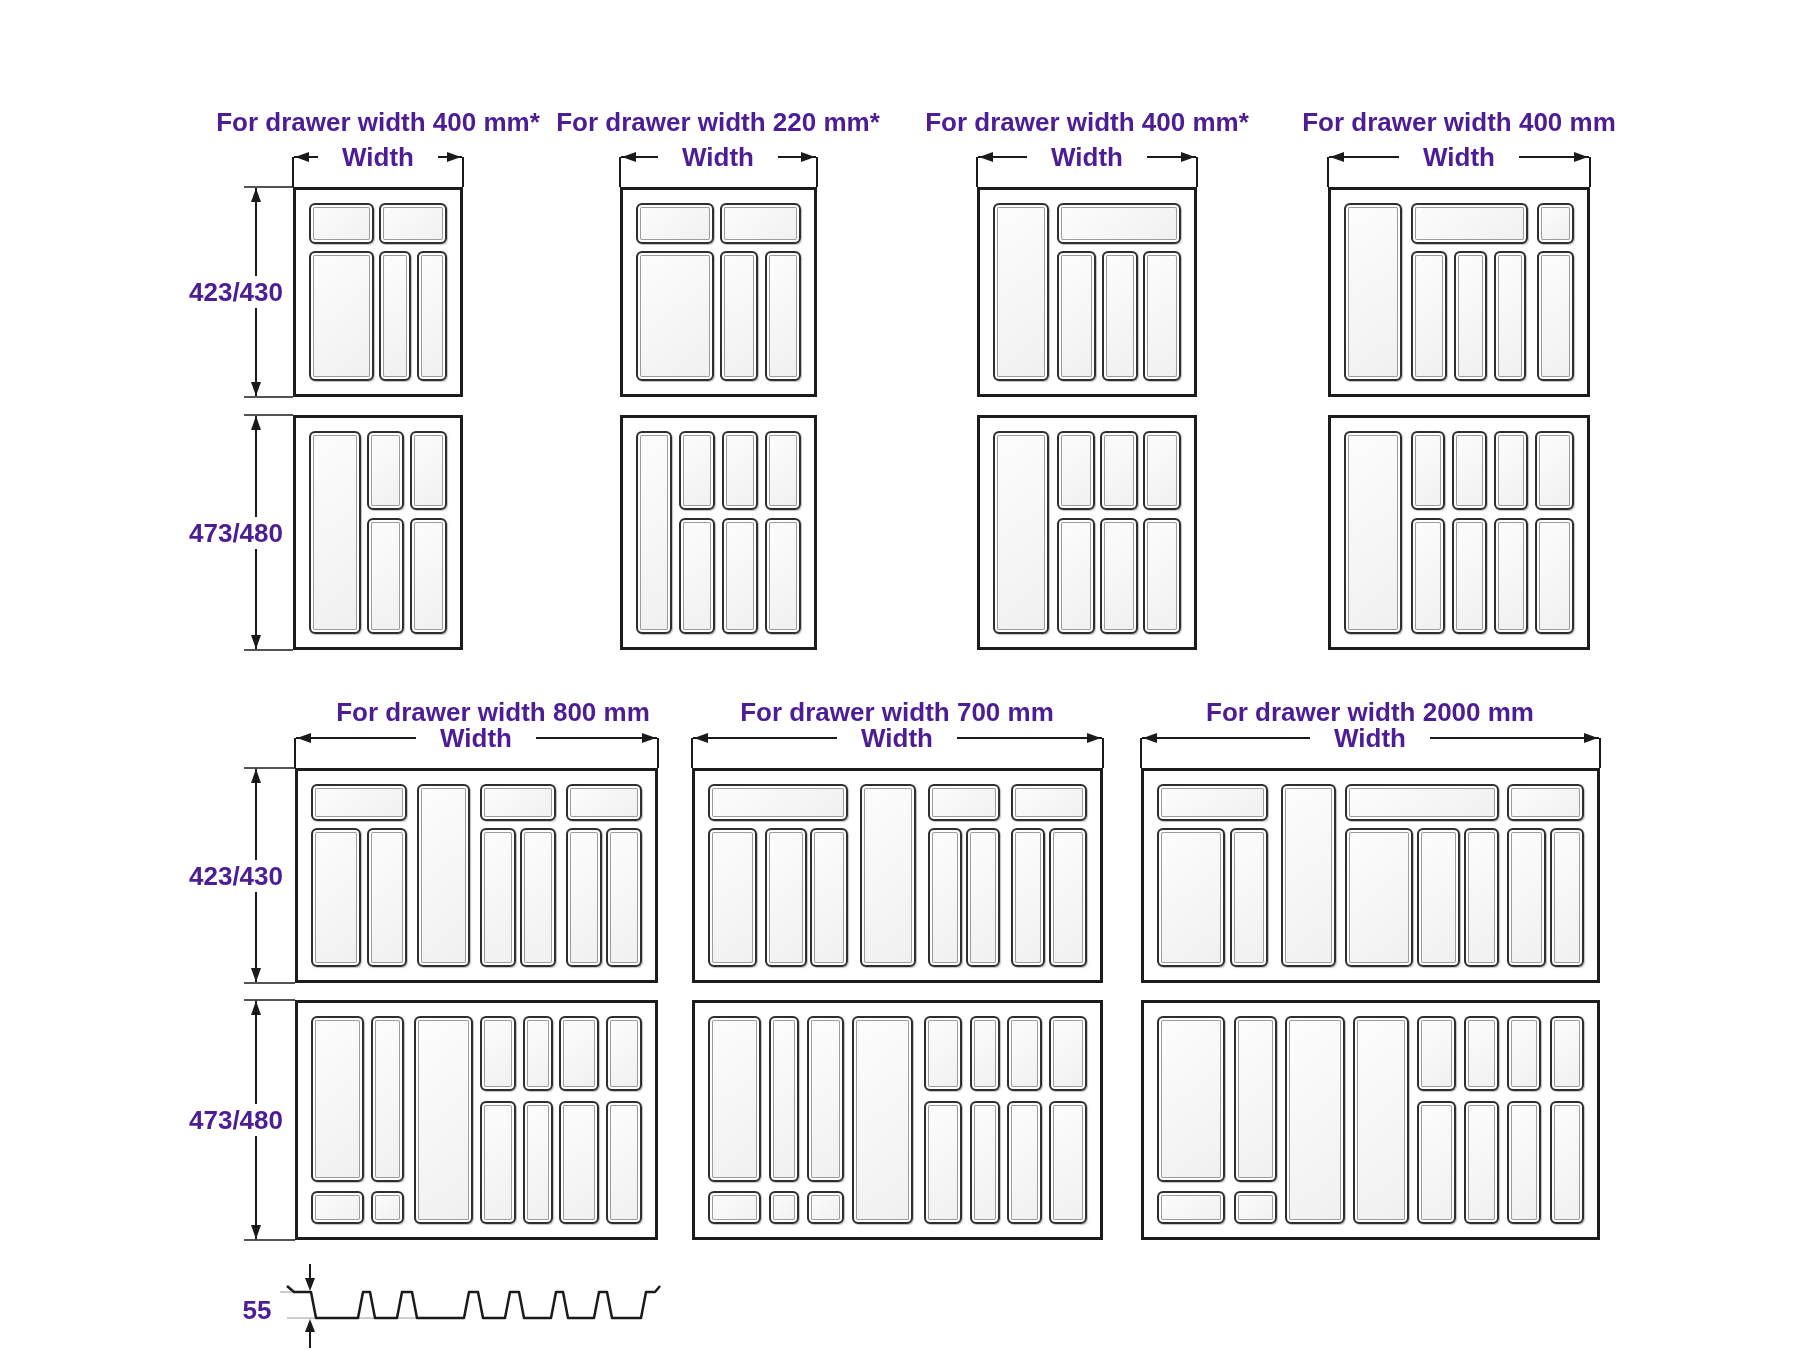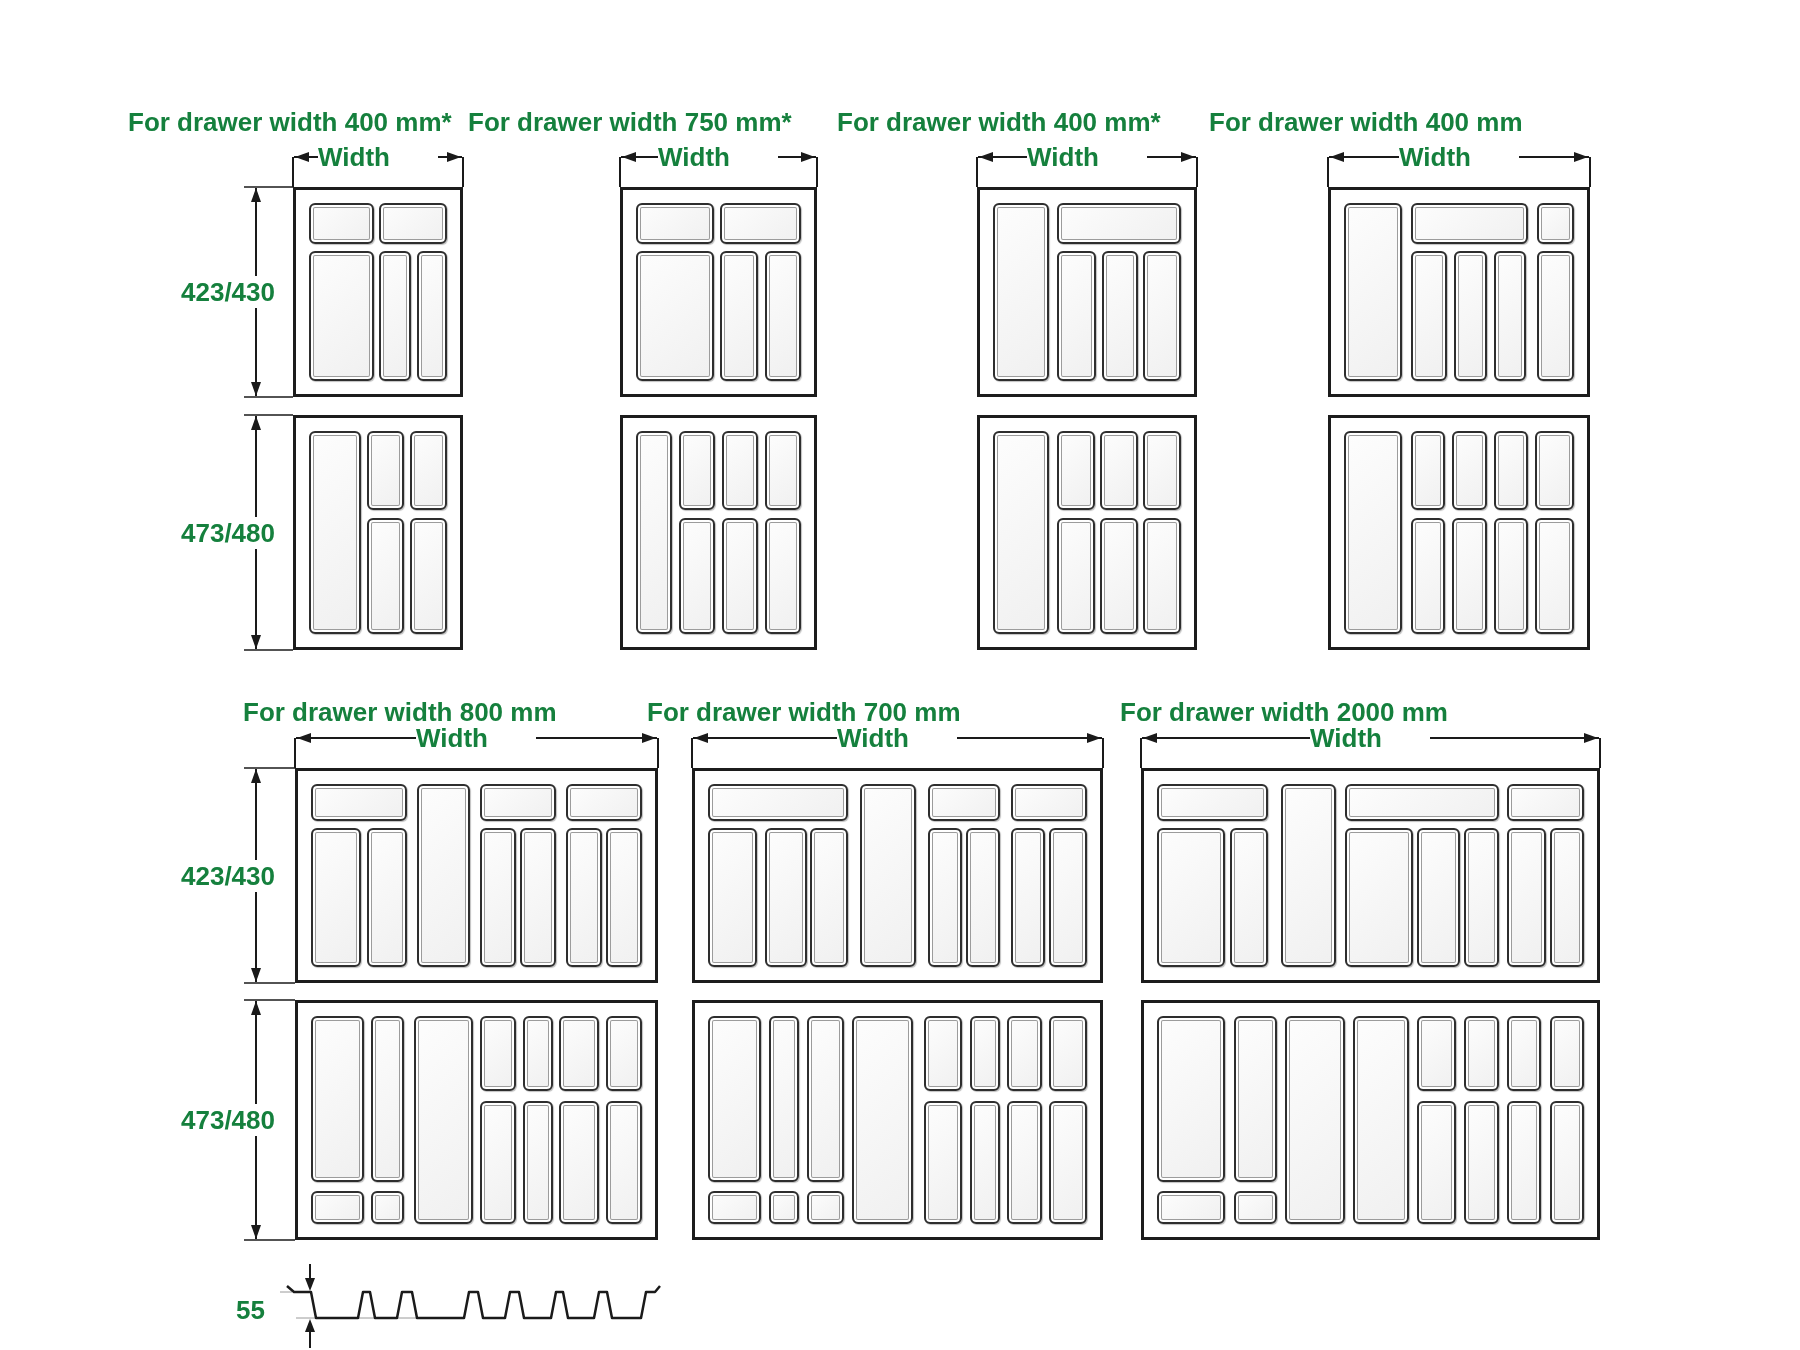--- a/index.html
+++ b/index.html
@@ -4,21 +4,21 @@
 <style>
   *{margin:0;padding:0;box-sizing:border-box}
   html,body{width:1800px;height:1350px;background:#ffffff;overflow:hidden;
     font-family:"Liberation Sans",sans-serif;position:relative;color:#1a1a1a}
   #diagram{position:absolute;left:0;top:0;width:1800px;height:1350px}
   .tray{position:absolute;border:3px solid #1c1c1c;background:#fff}
   .tray-inner{position:absolute;left:13px;top:13px;right:13px;bottom:13px}
   .comp{position:absolute;border:2px solid #2e2e2e;border-radius:6px;
     background:linear-gradient(140deg,#fdfdfd 0%,#f0f0f0 100%);
     box-shadow:inset 0 0 0 2px #ffffff, inset 0 0 0 3px #9c9c9c, 1px 1px 1px rgba(0,0,0,0.25)}
-  .lbl{position:absolute;color:#15803d;font-weight:700;text-align:left;z-index:5;white-space:nowrap}
+  .lbl{position:absolute;color:#4c1d95;font-weight:700;text-align:center;z-index:5;white-space:nowrap}
   .hdr{font-size:26px;height:32px;line-height:32px}
   .dim{font-size:26px;height:32px;line-height:32px;background:#ffffff}
   svg.anno{position:absolute;overflow:visible;z-index:2}
 </style>
 </head>
 <body>
 
 <div id="diagram">
     <svg width="172" height="40" class="anno" style="left: 292px; top: 149px;">
       <line x1="1" y1="8" x2="1" y2="38" stroke="#1a1a1a" stroke-width="2"></line>
@@ -282,33 +282,33 @@
       <line x1="50" y1="30" x2="62" y2="30" stroke="#9a9a9a" stroke-width="1"></line>
       <path d="M 57 24 L 64 30 L 81 30 L 86 56 L 128 56 L 133 30 L 140 30 L 145 56 L 167 56 L 172 30 L 182 30 L 187 56 L 234 56 L 239 30 L 248 30 L 253 56 L 275 56 L 280 30 L 289 30 L 294 56 L 321 56 L 326 30 L 333 30 L 338 56 L 364 56 L 369 30 L 377 30 L 382 56 L 411 56 L 416 30 L 425 30 L 430 24" fill="none" stroke="#1a1a1a" stroke-width="2.5" stroke-linejoin="round"></path>
       <line x1="80" y1="2" x2="80" y2="16" stroke="#1a1a1a" stroke-width="2"></line>
       <polygon points="80,29 75,16 85,16" fill="#1a1a1a"></polygon>
       <line x1="80" y1="70" x2="80" y2="86" stroke="#1a1a1a" stroke-width="2"></line>
       <polygon points="80,57 75,70 85,70" fill="#1a1a1a"></polygon>
     </svg>
   </div>
 
 <div class="lbl hdr" style="left:128px;top:106px;width:500px">For drawer width 400 mm*</div>
-<div class="lbl hdr" style="left:468px;top:106px;width:500px">For drawer width 750 mm*</div>
+<div class="lbl hdr" style="left:468px;top:106px;width:500px">For drawer width 220 mm*</div>
 <div class="lbl hdr" style="left:837px;top:106px;width:500px">For drawer width 400 mm*</div>
 <div class="lbl hdr" style="left:1209px;top:106px;width:500px">For drawer width 400 mm</div>
 <div class="lbl hdr" style="left:243px;top:696px;width:500px">For drawer width 800 mm</div>
 <div class="lbl hdr" style="left:647px;top:696px;width:500px">For drawer width 700 mm</div>
 <div class="lbl hdr" style="left:1120px;top:696px;width:500px">For drawer width 2000 mm</div>
 
 <div class="lbl dim" style="left:318px;top:141px;width:120px">Width</div>
 <div class="lbl dim" style="left:658px;top:141px;width:120px">Width</div>
 <div class="lbl dim" style="left:1027px;top:141px;width:120px">Width</div>
 <div class="lbl dim" style="left:1399px;top:141px;width:120px">Width</div>
 <div class="lbl dim" style="left:416px;top:722px;width:120px">Width</div>
 <div class="lbl dim" style="left:837px;top:722px;width:120px">Width</div>
 <div class="lbl dim" style="left:1310px;top:722px;width:120px">Width</div>
 
 <div class="lbl dim" style="left:181px;top:276px;width:110px">423/430</div>
 <div class="lbl dim" style="left:181px;top:517px;width:110px">473/480</div>
 <div class="lbl dim" style="left:181px;top:860px;width:110px">423/430</div>
 <div class="lbl dim" style="left:181px;top:1104px;width:110px">473/480</div>
 
-<div class="lbl dim" style="left:236px;top:1294px;width:60px">55</div>
+<div class="lbl dim" style="left:227px;top:1294px;width:60px">55</div>
 
 </body></html>

